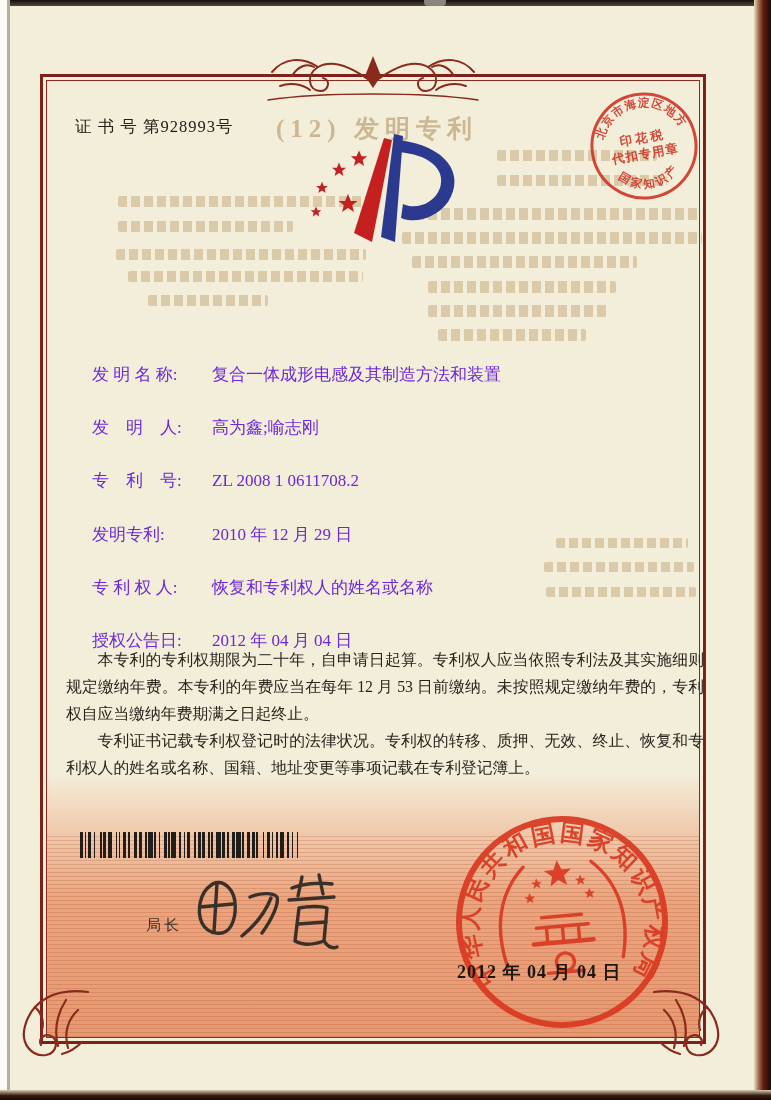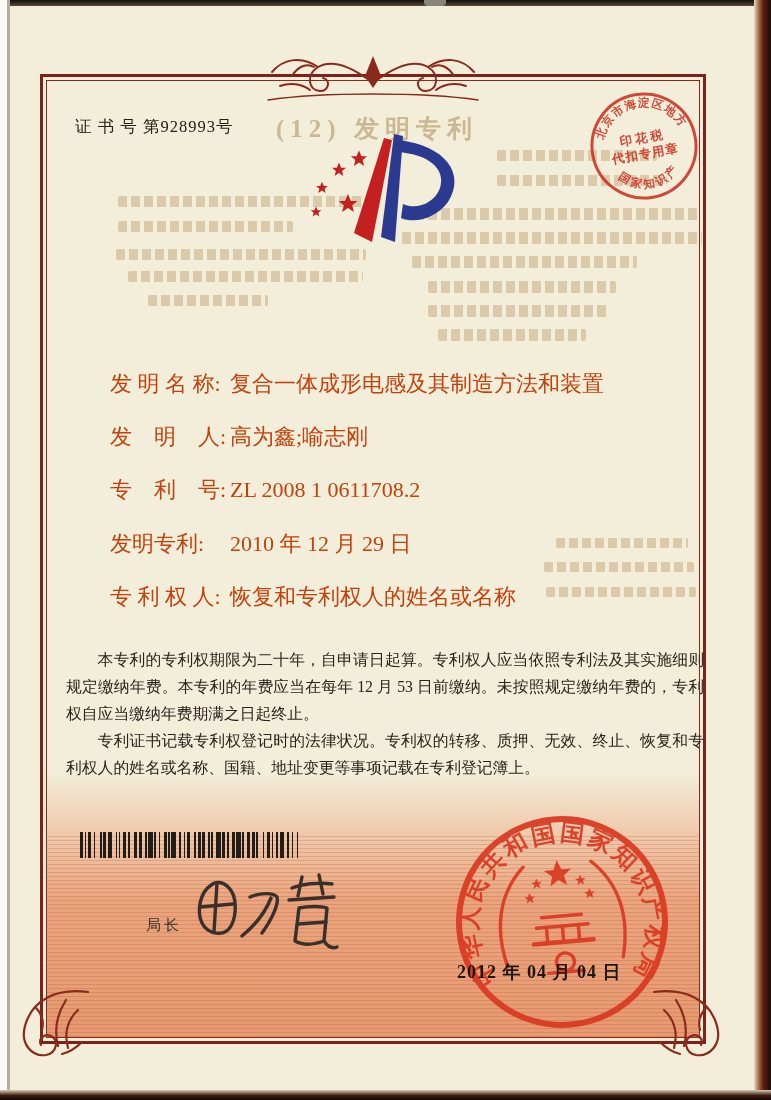--- a/index.html
+++ b/index.html
@@ -31,21 +31,21 @@
   
   .bleed{position:absolute;border-radius:2px;filter:blur(.6px);
       background:repeating-linear-gradient(90deg,rgba(182,148,98,.40) 0 9px,rgba(182,148,98,0) 9px 13px);}
   .bleed-title{left:276px;top:96px;font-size:25px;font-weight:bold;letter-spacing:6px;
       color:rgba(172,138,88,.55);filter:blur(.7px);margin-top:16px;}
 
   
   .cert-no{left:75px;top:116px;font-size:16.5px;letter-spacing:1px;color:#262019;}
   .title{left:40px;top:240px;width:660px;text-align:center;font-size:40px;font-weight:bold;
       letter-spacing:22px;text-indent:22px;color:#17130f;}
-  .field{left:88px;font-size:22px;color:#c2410c;white-space:pre;}
+  .field{left:75px;font-size:17px;color:#6d28d9;white-space:pre;}
   .field .lab{display:inline-block;min-width:120px;}
   .paras{left:66px;top:646px;width:638px;font-size:15.8px;line-height:27px;
       text-align:justify;color:#2a231c;}
   .paras p{margin:0;text-indent:2em;}
   .director{left:146px;top:916px;font-size:15px;letter-spacing:3px;color:#38302a;}
   .seal-date{left:457px;top:960px;font-size:18px;font-weight:bold;letter-spacing:1px;color:#1d1710;}
   .footer{left:40px;top:1006px;width:660px;text-align:center;font-size:13.5px;
       letter-spacing:2px;color:#46362a;}
 
   .barcode{left:80px;top:832px;width:232px;height:26px;overflow:hidden;white-space:nowrap;font-size:0;}
@@ -152,20 +152,23 @@
   </div>
   <div class="abs field" style="top:449px">
     <span class="lab">专　利　号:</span><span>ZL 2008 1 0611708.2</span>
   </div>
   <div class="abs field" style="top:503px">
     <span class="lab">发明专利:</span><span>2010 年 12 月 29 日</span>
   </div>
   <div class="abs field" style="top:556px">
     <span class="lab">专 利 权 人:</span><span>恢复和专利权人的姓名或名称</span>
   </div>
+  <div class="abs field" style="top:609px">
+    <span class="lab">授权公告日:</span><span>2012 年 04 月 04 日</span>
+  </div>
 
   <div class="abs paras">
     <p>本专利的专利权期限为二十年，自申请日起算。专利权人应当依照专利法及其实施细则规定缴纳年费。本专利的年费应当在每年 12 月 53 日前缴纳。未按照规定缴纳年费的，专利权自应当缴纳年费期满之日起终止。</p>
     <p>专利证书记载专利权登记时的法律状况。专利权的转移、质押、无效、终止、恢复和专利权人的姓名或名称、国籍、地址变更等事项记载在专利登记簿上。</p>
   </div>
 
   <div class="abs barcode"><i class="b" style="width: 3.1px;"></i><i style="width: 1.55px;"></i><i class="b" style="width: 1.55px;"></i><i style="width: 1.55px;"></i><i class="b" style="width: 3.1px;"></i><i style="width: 3.1px;"></i><i class="b" style="width: 1.55px;"></i><i style="width: 4.65px;"></i><i class="b" style="width: 1.55px;"></i><i style="width: 1.55px;"></i><i class="b" style="width: 3.1px;"></i><i style="width: 1.55px;"></i><i class="b" style="width: 4.65px;"></i><i style="width: 3.1px;"></i><i class="b" style="width: 1.55px;"></i><i style="width: 1.55px;"></i><i class="b" style="width: 1.55px;"></i><i style="width: 3.1px;"></i><i class="b" style="width: 3.1px;"></i><i style="width: 1.55px;"></i><i class="b" style="width: 1.55px;"></i><i style="width: 4.65px;"></i><i class="b" style="width: 3.1px;"></i><i style="width: 1.55px;"></i><i class="b" style="width: 3.1px;"></i><i style="width: 3.1px;"></i><i class="b" style="width: 1.55px;"></i><i style="width: 1.55px;"></i><i class="b" style="width: 4.65px;"></i><i style="width: 1.55px;"></i><i class="b" style="width: 1.55px;"></i><i style="width: 3.1px;"></i><i class="b" style="width: 1.55px;"></i><i style="width: 3.1px;"></i><i class="b" style="width: 3.1px;"></i><i style="width: 1.55px;"></i><i class="b" style="width: 1.55px;"></i><i style="width: 1.55px;"></i><i class="b" style="width: 4.65px;"></i><i style="width: 3.1px;"></i><i class="b" style="width: 1.55px;"></i><i style="width: 3.1px;"></i><i class="b" style="width: 1.55px;"></i><i style="width: 1.55px;"></i><i class="b" style="width: 3.1px;"></i><i style="width: 4.65px;"></i><i class="b" style="width: 1.55px;"></i><i style="width: 1.55px;"></i><i class="b" style="width: 3.1px;"></i><i style="width: 1.55px;"></i><i class="b" style="width: 3.1px;"></i><i style="width: 3.1px;"></i><i class="b" style="width: 1.55px;"></i><i style="width: 1.55px;"></i><i class="b" style="width: 1.55px;"></i><i style="width: 3.1px;"></i><i class="b" style="width: 4.65px;"></i><i style="width: 1.55px;"></i><i class="b" style="width: 3.1px;"></i><i style="width: 1.55px;"></i><i class="b" style="width: 1.55px;"></i><i style="width: 3.1px;"></i><i class="b" style="width: 3.1px;"></i><i style="width: 1.55px;"></i><i class="b" style="width: 4.65px;"></i><i style="width: 1.55px;"></i><i class="b" style="width: 1.55px;"></i><i style="width: 3.1px;"></i><i class="b" style="width: 3.1px;"></i><i style="width: 1.55px;"></i><i class="b" style="width: 3.1px;"></i><i style="width: 1.55px;"></i><i class="b" style="width: 1.55px;"></i><i style="width: 4.65px;"></i><i class="b" style="width: 1.55px;"></i><i style="width: 3.1px;"></i><i class="b" style="width: 3.1px;"></i><i style="width: 1.55px;"></i><i class="b" style="width: 1.55px;"></i><i style="width: 3.1px;"></i><i class="b" style="width: 1.55px;"></i><i style="width: 1.55px;"></i><i class="b" style="width: 4.65px;"></i><i style="width: 3.1px;"></i><i class="b" style="width: 1.55px;"></i><i style="width: 3.1px;"></i><i class="b" style="width: 1.55px;"></i><i style="width: 3.1px;"></i><i class="b" style="width: 1.55px;"></i><i style="width: 1.55px;"></i></div>
 
   <div class="abs director">局长</div>
   <svg class="abs" style="left:180px;top:866px" width="186" height="98" viewBox="0 0 186 98" aria-label="田力普">

